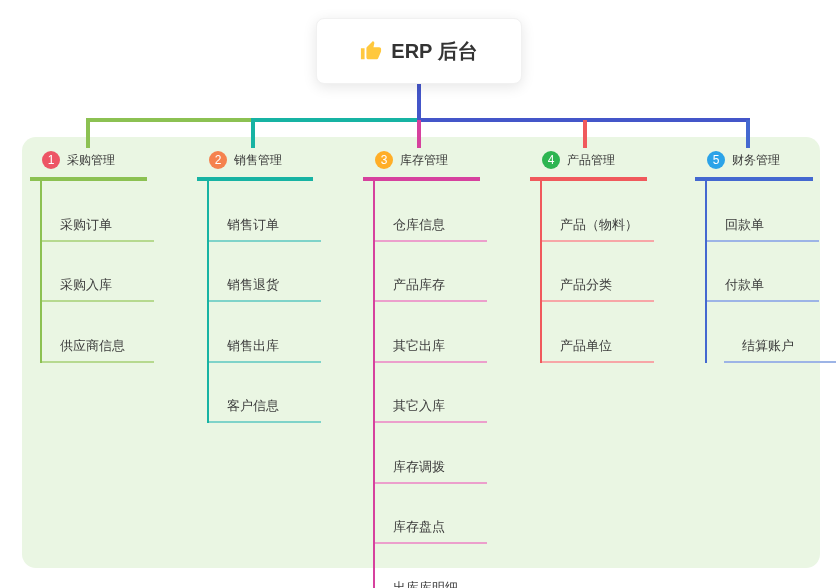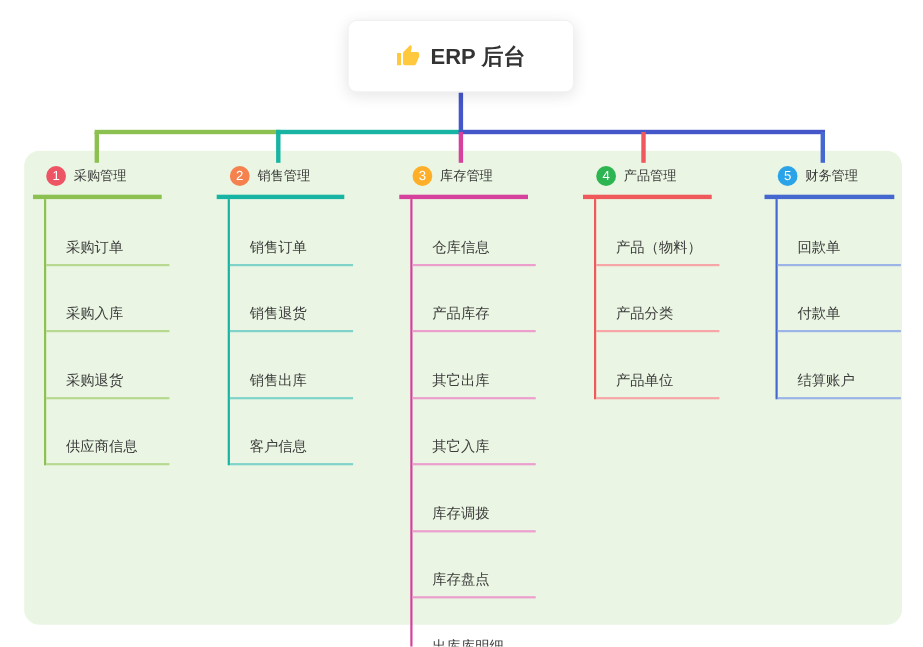--- a/index.html
+++ b/index.html
@@ -81,23 +81,20 @@
           <span class="bt">采购管理</span>
         </div>
         <div class="kids" style="border-color: rgb(140, 193, 82);">
           <div class="kid" style="border-color: rgb(182, 217, 143);">
             <span class="kid-label">采购订单</span>
           </div>
           <div class="kid" style="border-color: rgb(182, 217, 143);">
             <span class="kid-label">采购入库</span>
           </div>
           <div class="kid" style="border-color: rgb(182, 217, 143);">
-            <span class="kid-label">采购退货</span>
-          </div>
-          <div class="kid" style="border-color: rgb(182, 217, 143);">
             <span class="kid-label">供应商信息</span>
           </div>
         </div>
       </div>
       <div class="branch" style="left: 197px; min-width: 116px;">
         <div class="bh" style="border-color: rgb(23, 179, 163); width: 104px;">
           <span class="badge" style="background: rgb(245, 130, 78);">2</span>
           <span class="bt">销售管理</span>
         </div>
         <div class="kids" style="border-color: rgb(23, 179, 163);">
@@ -166,20 +163,20 @@
           <span class="badge" style="background: rgb(43, 163, 232);">5</span>
           <span class="bt">财务管理</span>
         </div>
         <div class="kids" style="border-color: rgb(68, 104, 208);">
           <div class="kid" style="border-color: rgb(157, 180, 230);">
             <span class="kid-label">回款单</span>
           </div>
           <div class="kid" style="border-color: rgb(157, 180, 230);">
             <span class="kid-label">付款单</span>
           </div>
-          <div class="kid" style="border-color: rgb(157, 180, 230);">
+          <div class="kid" style="border-color: rgb(157, 180, 230); margin-left: 17px;">
             <span class="kid-label">结算账户</span>
           </div>
         </div>
       </div>
     </div>
 
 </div>
 
 </body></html>

